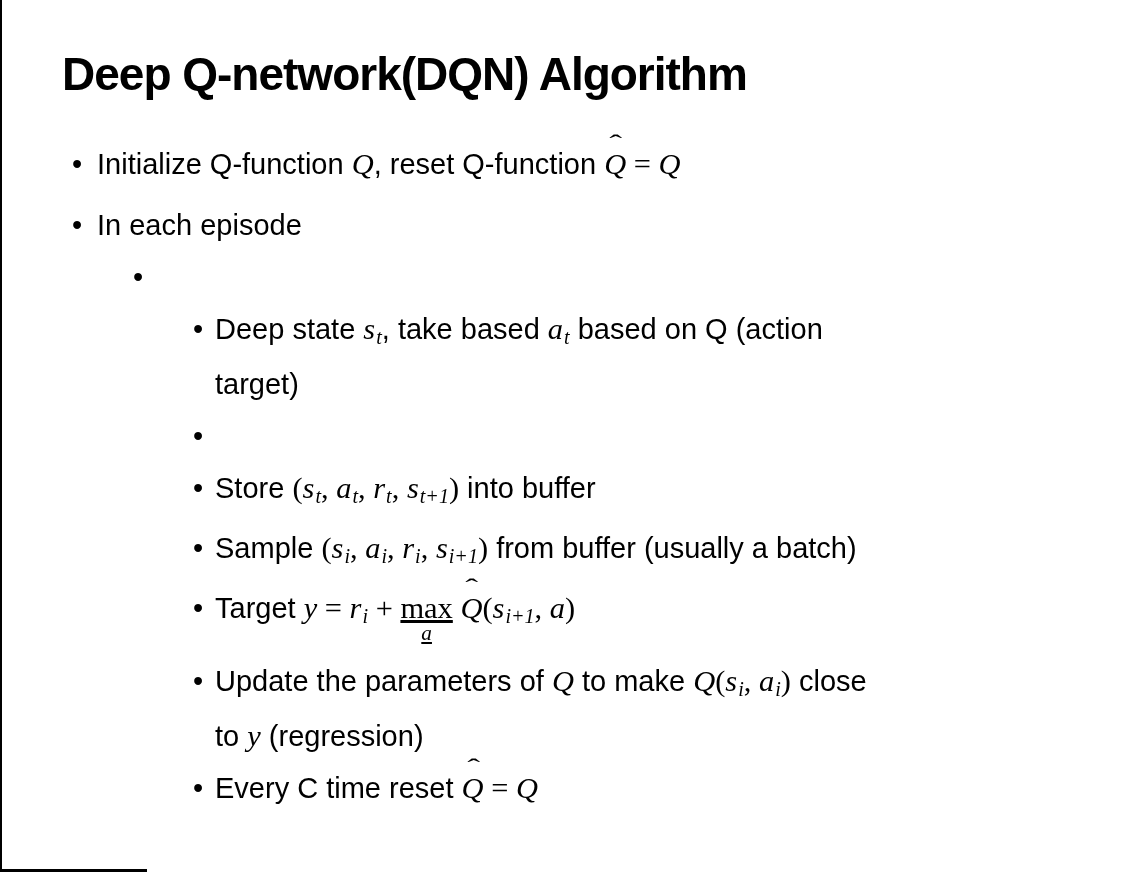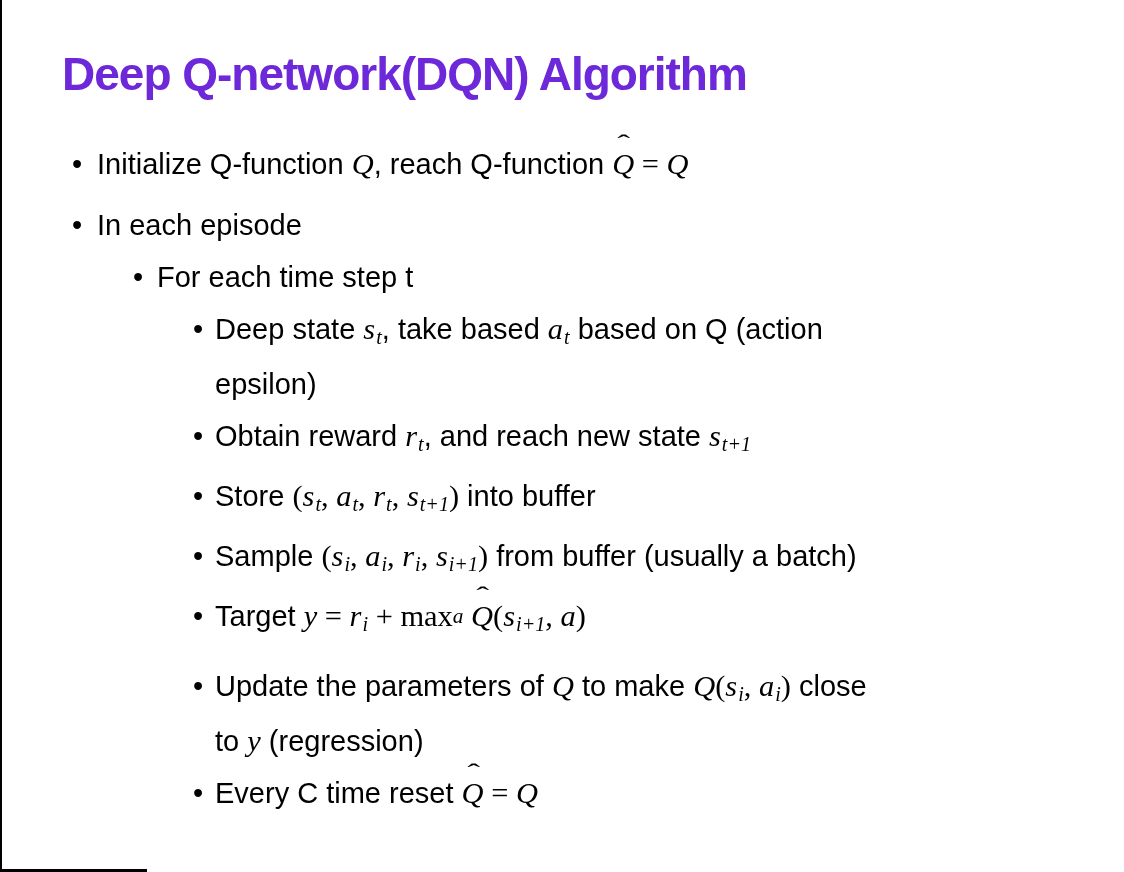--- a/index.html
+++ b/index.html
@@ -26,21 +26,21 @@
     left: 0; bottom: 0;
     width: 147px; height: 3px;
     background: #000000;
   }
   .title {
     margin: 48px 0 0 62px;
     font-size: 46px;
     font-weight: 700;
     letter-spacing: -1px;
     line-height: 52px;
-    color: #6d28d9;
+    color: #000000;
   }
   #content { margin-top: 41px; }
   .row {
     display: flex;
     align-items: flex-start;
     font-size: 29px;
     line-height: 47px;
     padding-right: 20px;
   }
   .marker { flex: 0 0 auto; }
@@ -69,56 +69,55 @@
     position: absolute;
     left: 50%;
     top: -0.34em;
     transform: translateX(-42%) scaleX(1.7);
     font-size: 0.75em;
     font-style: normal;
     line-height: 1;
   }
   .stk {
     display: inline-flex;
-    flex-direction: row;
+    flex-direction: column;
     align-items: center;
     line-height: 0.95;
     font-style: normal;
+    text-decoration: underline;
   }
   .stk-bot { font-style: italic; font-size: 0.7em; }
 </style>
 </head>
 <body>
 
 <div>
   <div class="edge-left"></div>
   <div class="edge-bottom"></div>
 
   <div class="title">Deep Q-network(DQN) Algorithm</div>
 
   <div id="content">
       <div class="row l1">
         <span class="marker">•</span>
-        <span class="btext"><span class="seg-t">Initialize Q-function </span><span class="seg-m">Q</span><span class="seg-t">, reach Q-function </span><span class="seg-m"><span class="mhat"><span class="hat">ˆ</span>Q</span></span><span class="seg-o"> = </span><span class="seg-m">Q</span></span>
+        <span class="btext"><span class="seg-t">Initialize Q-function </span><span class="seg-m">Q</span><span class="seg-t">, reset Q-function </span><span class="seg-m"><span class="mhat"><span class="hat">ˆ</span>Q</span></span><span class="seg-o"> = </span><span class="seg-m">Q</span></span>
       </div>
       <div class="row l1">
         <span class="marker">•</span>
         <span class="btext"><span class="seg-t">In each episode</span></span>
       </div>
       <div class="row l2">
         <span class="marker">•</span>
-        <span class="btext"><span class="seg-t">For each time step t</span></span>
       </div>
       <div class="row l3">
         <span class="marker">•</span>
-        <span class="btext"><span class="seg-t">Deep state </span><span class="seg-m">s<span class="msub">t</span></span><span class="seg-t">, take based </span><span class="seg-m">a<span class="msub">t</span></span><span class="seg-t"> based on Q (action</span><br><span class="seg-t">epsilon)</span></span>
+        <span class="btext"><span class="seg-t">Deep state </span><span class="seg-m">s<span class="msub">t</span></span><span class="seg-t">, take based </span><span class="seg-m">a<span class="msub">t</span></span><span class="seg-t"> based on Q (action</span><br><span class="seg-t">target)</span></span>
       </div>
       <div class="row l3">
         <span class="marker">•</span>
-        <span class="btext"><span class="seg-t">Obtain reward </span><span class="seg-m">r<span class="msub">t</span></span><span class="seg-t">, and reach new state </span><span class="seg-m">s<span class="msub">t+1</span></span></span>
       </div>
       <div class="row l3">
         <span class="marker">•</span>
         <span class="btext"><span class="seg-t">Store </span><span class="seg-o">(</span><span class="seg-m">s<span class="msub">t</span></span><span class="seg-o">, </span><span class="seg-m">a<span class="msub">t</span></span><span class="seg-o">, </span><span class="seg-m">r<span class="msub">t</span></span><span class="seg-o">, </span><span class="seg-m">s<span class="msub">t+1</span></span><span class="seg-o">)</span><span class="seg-t"> into buffer</span></span>
       </div>
       <div class="row l3">
         <span class="marker">•</span>
         <span class="btext"><span class="seg-t">Sample </span><span class="seg-o">(</span><span class="seg-m">s<span class="msub">i</span></span><span class="seg-o">, </span><span class="seg-m">a<span class="msub">i</span></span><span class="seg-o">, </span><span class="seg-m">r<span class="msub">i</span></span><span class="seg-o">, </span><span class="seg-m">s<span class="msub">i+1</span></span><span class="seg-o">)</span><span class="seg-t"> from buffer (usually a batch)</span></span>
       </div>
       <div class="row l3 has-stk">

